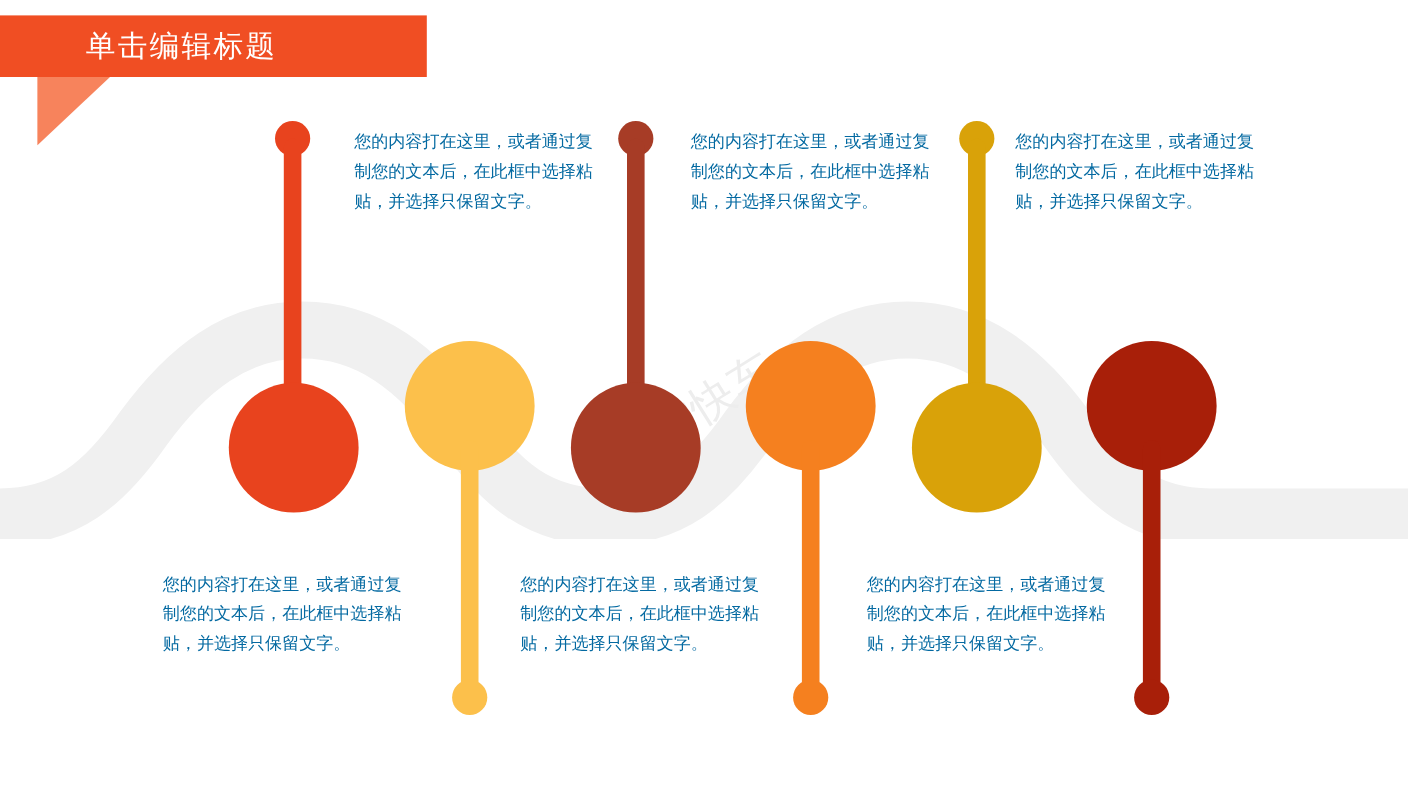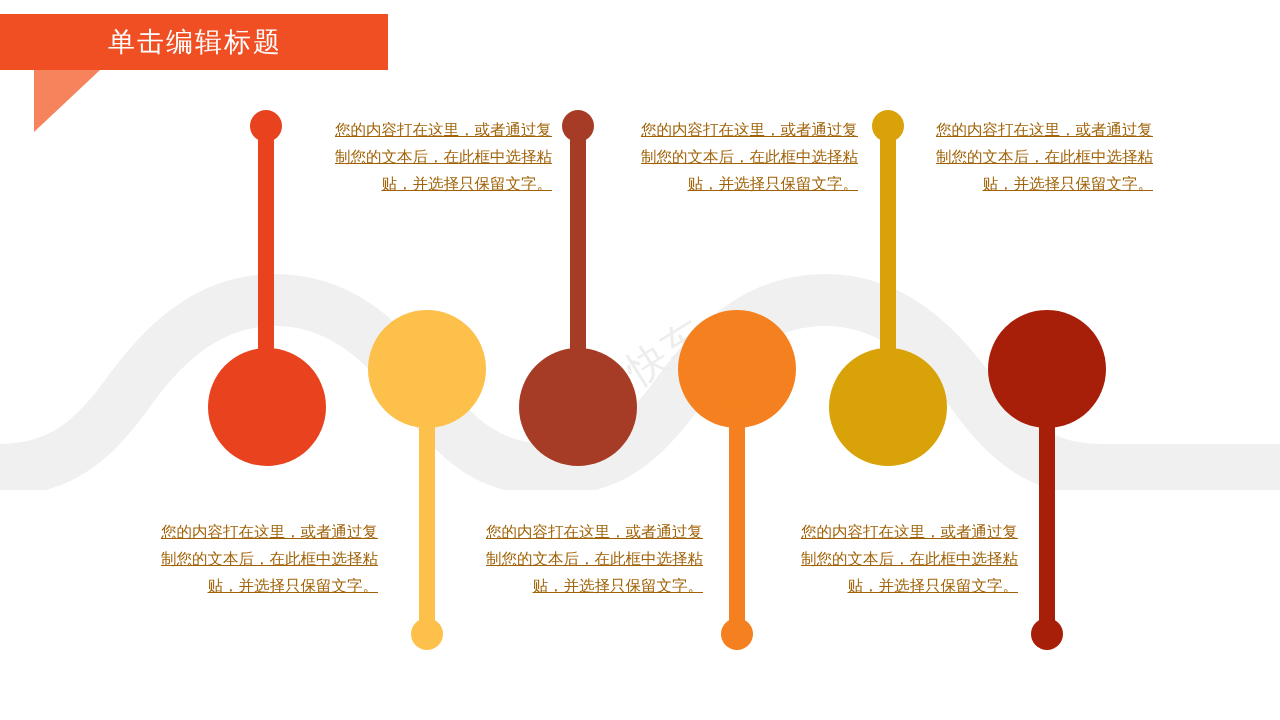--- a/index.html
+++ b/index.html
@@ -31,21 +31,21 @@
     width: 388px;
     height: 56px;
     background: #f04e23;
     display: flex;
     align-items: center;
   }
   .title-text {
     color: #ffffff;
     font-size: 27px;
     letter-spacing: 2px;
-    margin-left: 108px;
+    margin-left: 78px;
     font-weight: normal;
     white-space: nowrap;
   }
   .title-fold {
     position: absolute;
     left: 34px;
     top: 70px;
     width: 0;
     height: 0;
     border-left: 66px solid #f7835c;
@@ -86,26 +86,25 @@
     position: absolute;
     border-radius: 50%;
   }
   .big-circle {
     position: absolute;
     border-radius: 50%;
   }
   .caption {
     position: absolute;
     width: 230px;
-    text-align: right;
+    text-align: left;
     font-size: 15.5px;
     line-height: 27px;
-    color: #a16207;
+    color: #0369a1;
     font-family: "Liberation Sans", sans-serif;
-    text-decoration: underline;
   }
 </style>
 </head>
 <body>
 
 <div id="slide">
 
   <svg class="wave" viewBox="0 0 1280 250" preserveAspectRatio="none">
     <path d="M 0 230
              C 60 230, 95 200, 130 150

